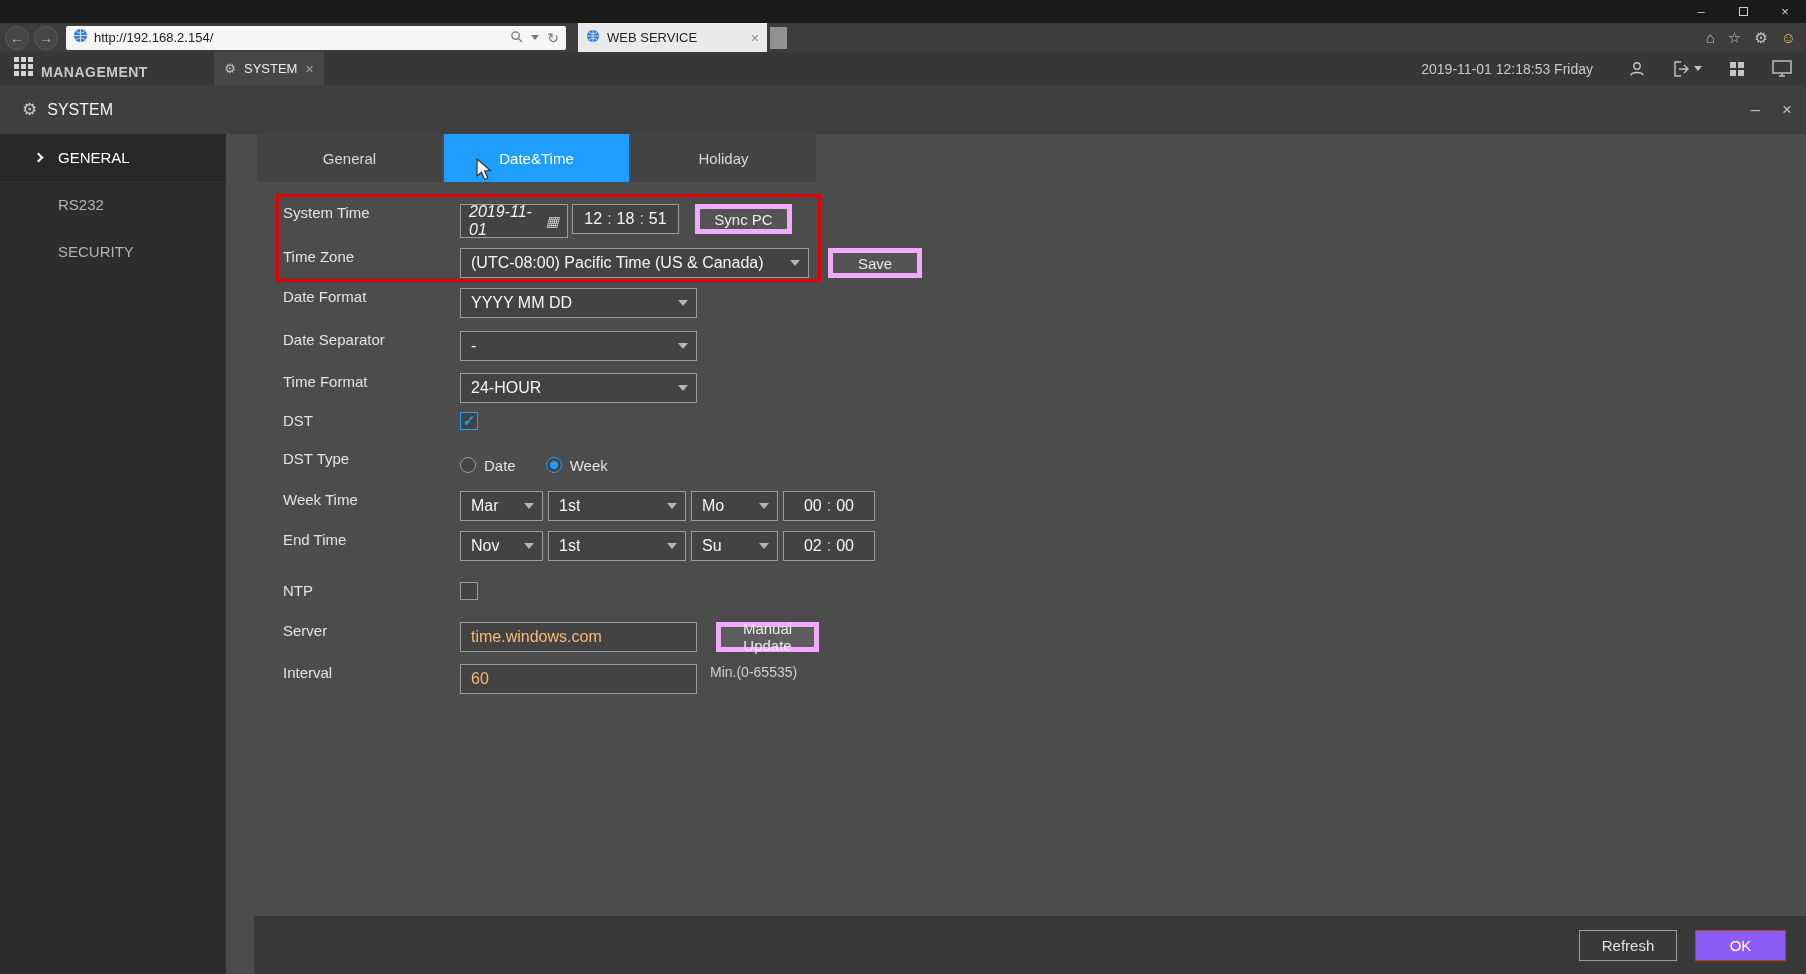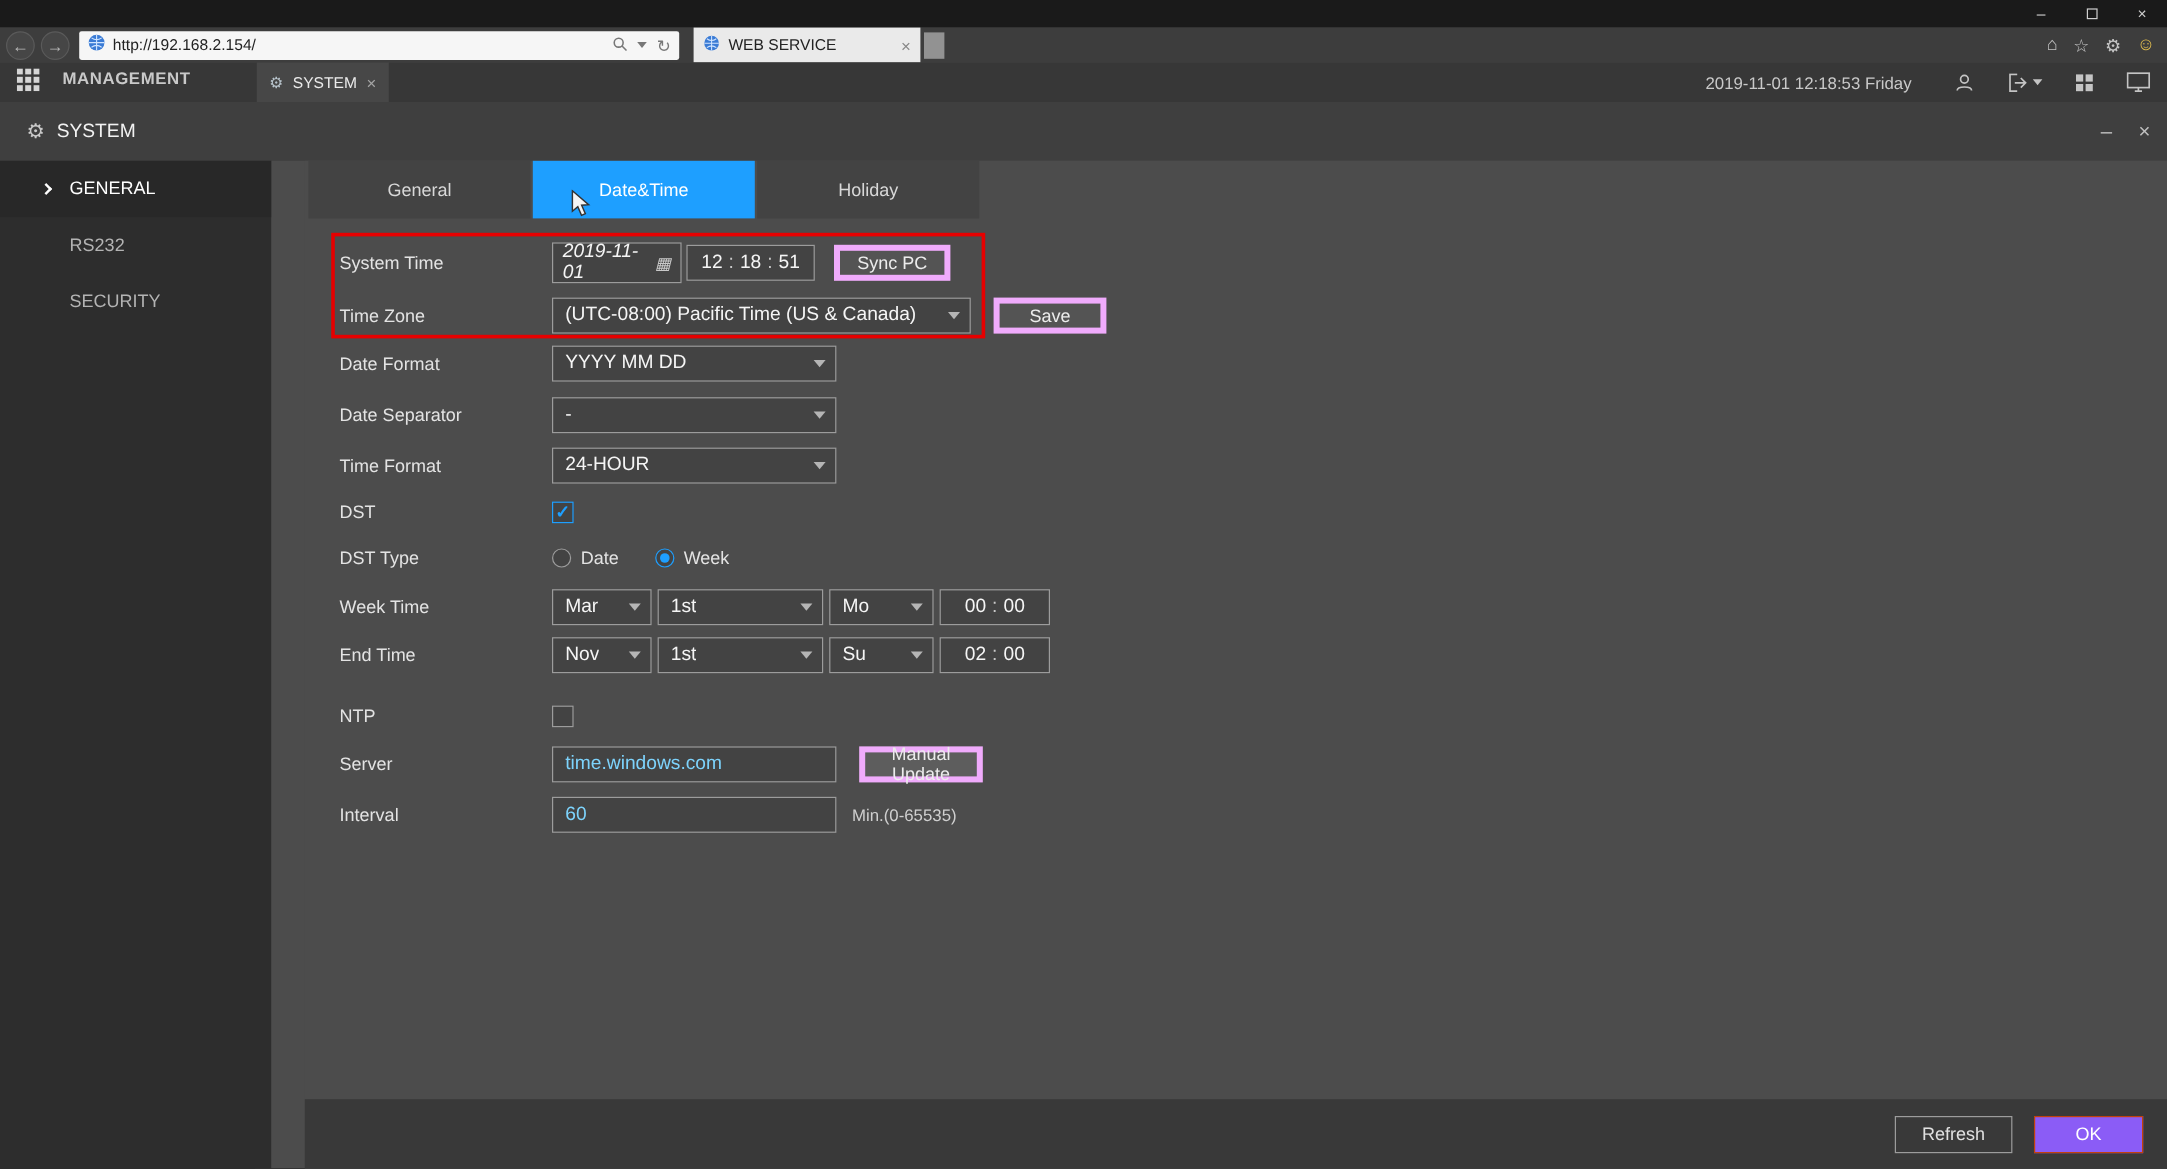--- a/index.html
+++ b/index.html
@@ -17,21 +17,21 @@
   .urltext { color:#222; font-size:13px; flex:1; margin-left:6px; white-space:nowrap; }
   .url-icons { display:flex; align-items:center; gap:8px; color:#777; font-size:12px; }
   .browser-tab { margin-left:12px; width:189px; height:29px; background:#eaeaea; display:flex; align-items:center; gap:7px; padding:0 8px; color:#222; font-size:13px; }
   .tab-close { margin-left:auto; color:#888; font-size:14px; }
   .newtab-stub { width:17px; height:22px; background:#929292; margin-left:3px; }
   .browser-right { position:absolute; right:10px; top:0; height:29px; display:flex; align-items:center; gap:13px; color:#c3c3c3; font-size:15px; }
   .smiley { color:#e0bc4e; }
 
   
   .appbar { height:33px; background:#373737; display:flex; align-items:center; position:relative; }
-  .appbar-menu { display:flex; align-items:flex-start; margin-left:14px; gap:19px; }
+  .appbar-menu { display:flex; align-items:flex-end; margin-left:14px; gap:8px; }
   .management { color:#c9c9c9; font-size:14px; font-weight:bold; letter-spacing:.5px; }
   .system-tab { position:absolute; left:214px; top:0; width:110px; height:33px; background:#474747; display:flex; align-items:center; justify-content:center; gap:8px; color:#ebebeb; font-size:13px; }
   .system-tab .gear { color:#b8c4cc; font-size:13px; }
   .system-tab .x { color:#a5a5a5; font-size:14px; }
   .appbar-right { position:absolute; right:14px; top:0; height:33px; display:flex; align-items:center; gap:27px; }
   .app-datetime { color:#c9c9c9; font-size:14px; margin-right:8px; }
   .icon-w { display:flex; align-items:center; gap:3px; color:#c4c4c4; }
   .tiny-arrow { width:0; height:0; border-left:4px solid transparent; border-right:4px solid transparent; border-top:5px solid #c4c4c4; }
 
   
@@ -46,41 +46,41 @@
   .side-item { height:47px; display:flex; align-items:center; padding-left:58px; color:#b3b3b3; font-size:15px; position:relative; cursor:default; }
   .side-item.active { color:#ffffff; background:#282828; }
   .chev { position:absolute; left:35px; width:7px; height:7px; border-right:2px solid #fff; border-bottom:2px solid #fff; transform:rotate(-45deg); }
 
   .main { flex:1; position:relative; background:#4c4c4c; display:flex; flex-direction:column; }
   .tabs { height:48px; display:flex; padding-left:3px; gap:2px; }
   .tab { width:185px; display:flex; align-items:center; justify-content:center; font-size:15px; color:#d8d8d8; background:#434343; cursor:default; }
   .tab.active { background:#1e9fff; color:#ffffff; }
 
   .form-area { flex:1; position:relative; }
-  .row { display:flex; align-items:center; height:30px; margin-left:29px; }
+  .row { display:flex; height:30px; margin-left:29px; }
   .label { width:177px; color:#e3e3e3; font-size:15px; flex-shrink:0; }
   .ctl { height:30px; background:#434343; border:1px solid #9c9c9c; color:#f5f5f5; font-size:16px; display:flex; align-items:center; }
   .date-input { width:108px; padding:16px 8px;font-style:italic; }
   .cal-icon { margin-left:auto; color:#c9c9c9; font-size:14px; }
   .time-box { width:107px; margin-left:4px; justify-content:center; gap:5px; }
   .time-box-sm { width:92px; margin-left:5px; justify-content:center; gap:5px; }
   .colon { color:#c9c9c9; }
   .dropdown { position:relative; padding:0 26px 0 10px; }
   .dd-arrow { position:absolute; right:8px; top:11px; width:0; height:0; border-left:5px solid transparent; border-right:5px solid transparent; border-top:6px solid #b5b5b5; }
   .dd-std { width:237px; }
   .dd-tz { width:349px; }
   .dd-month { width:83px; }
   .dd-week { width:138px; margin-left:5px; }
   .dd-day { width:87px; margin-left:5px; }
   .dd-val { white-space:nowrap; overflow:hidden; }
   .btn { height:30px; background:#545454; border:5px solid #f0abfc; color:#ececec; font-size:15px; display:flex; align-items:center; justify-content:center; font-family:inherit; }
   .sync-btn { width:97px; margin-left:16px; }
   .save-btn { width:94px; margin-left:19px; }
   .manual-btn { width:103px; margin-left:19px; background:#5d5d5d; }
-  .text-input { width:237px; height:30px; background:#434343; border:1px solid #9c9c9c; color:#7dd3fc; font-size:16px; padding:0 10px; font-family:inherit; outline:none; }
+  .text-input { width:237px; height:30px; background:#434343; border:1px solid #9c9c9c; color:#fdba74; font-size:16px; padding:0 10px; font-family:inherit; outline:none; }
   .hint { color:#cfcfcf; font-size:14px; margin-left:13px; }
   .checkbox { width:18px; height:18px; border:1px solid #9c9c9c; background:#434343; display:flex; align-items:center; justify-content:center; }
   .checkbox.checked { border-color:#1e9fff; color:#1e9fff; font-size:15px; font-weight:bold; }
   .radio { width:16px; height:16px; border-radius:50%; border:1px solid #9c9c9c; background:#434343; position:relative; }
   .radio.checked { border-color:#1e9fff; }
   .radio.checked::after { content:""; position:absolute; left:3px; top:3px; right:3px; bottom:3px; border-radius:50%; background:#1e9fff; }
   .radio-label { color:#e3e3e3; font-size:15px; margin-left:8px; }
   .radio-group { display:flex; align-items:center; }
 
   .red-rect { position:absolute; left:22px; top:60px; width:545px; height:88px; border:3px solid #e60000; pointer-events:none; z-index:5; }

